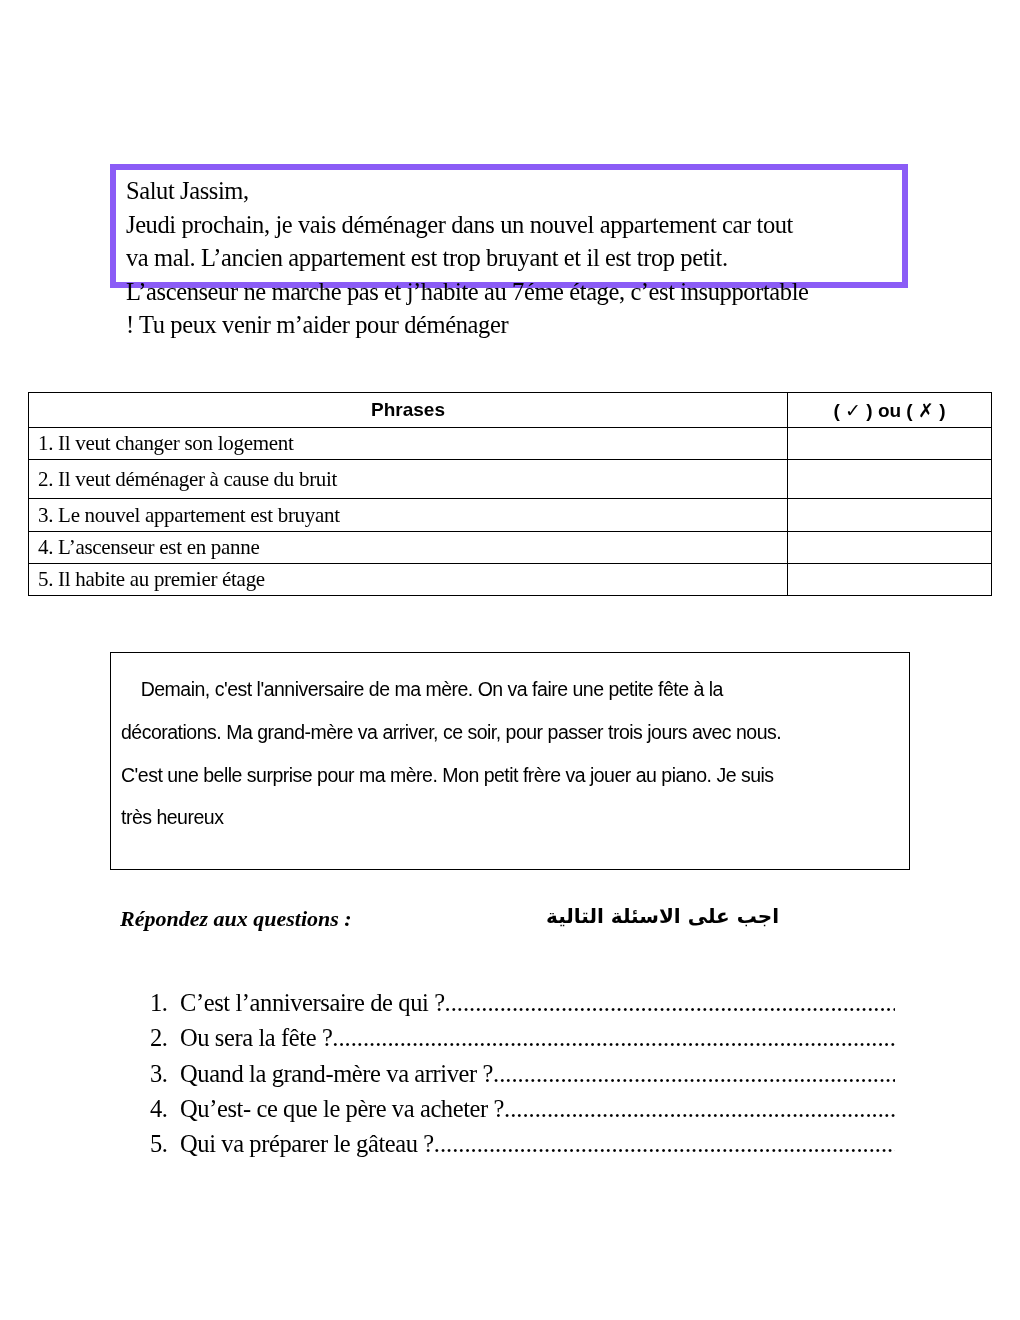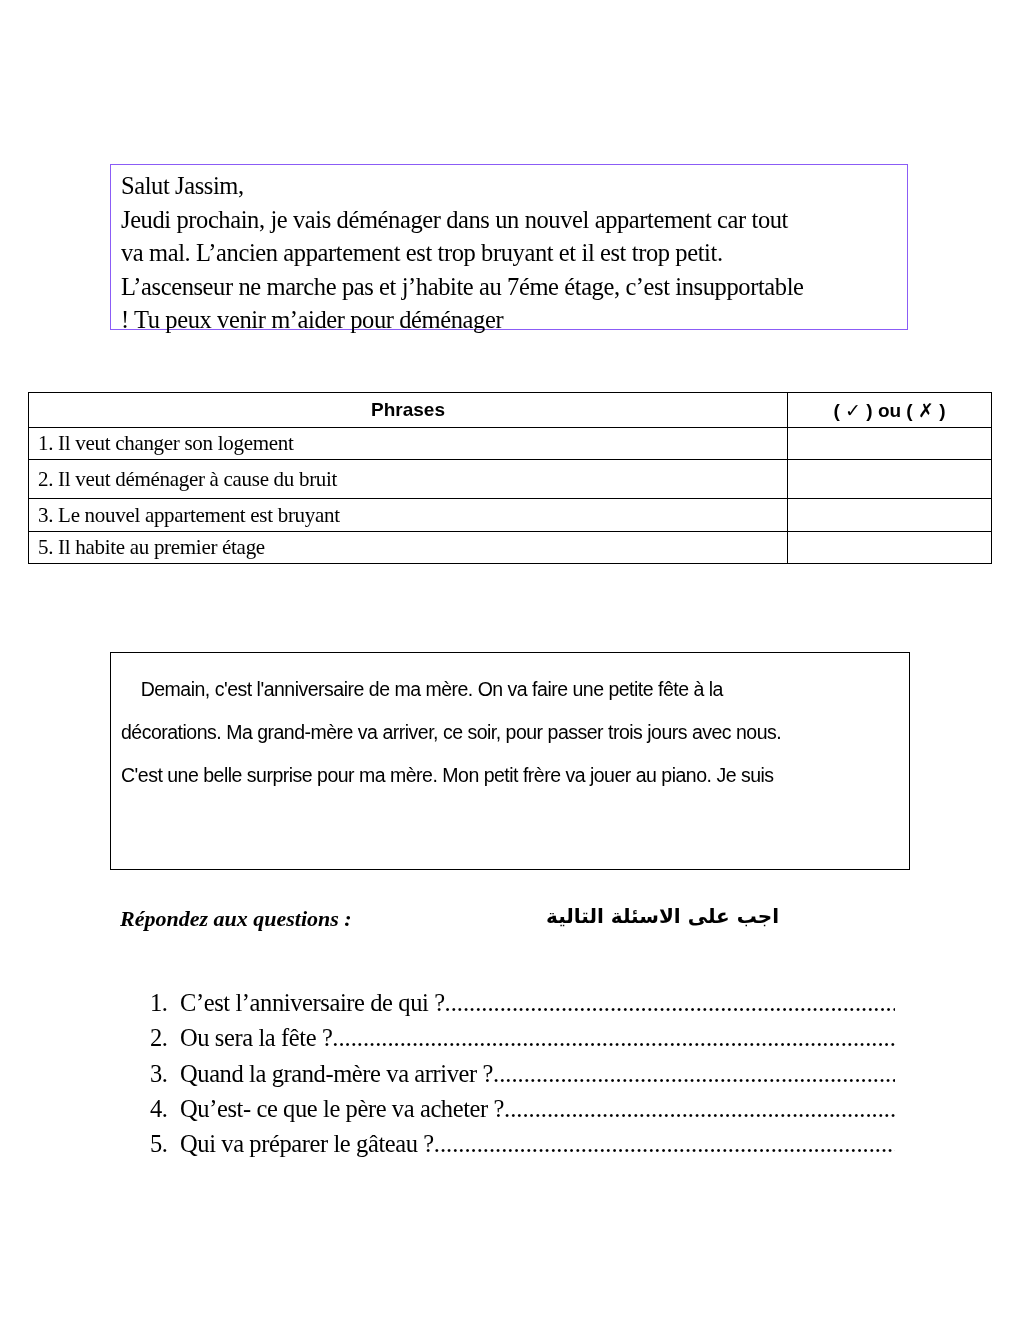--- a/index.html
+++ b/index.html
@@ -3,22 +3,22 @@
   <meta charset="utf-8">
   <style>
     html, body { margin: 0; padding: 0; background: #ffffff; }
     body {
       width: 1020px; height: 1320px; position: relative; overflow: hidden;
       color: #000;
     }
     .serif { font-family: "Liberation Serif", "DejaVu Serif", serif; }
 
     .letter-box {
-      position: absolute; left: 110px; top: 164px; width: 798px; height: 166px;
-      border: 1px solid #8b5cf6; box-sizing: border-box;
+      position: absolute; left: 110px; top: 164px; width: 798px; height: 124px;
+      border: 6px solid #8b5cf6; box-sizing: border-box;
       padding: 4px 10px 0 10px;
       font-size: 24.5px; line-height: 33.5px; letter-spacing: -0.4px;
     }
     .letter-box p { margin: 0; white-space: nowrap; }
 
     table.tf {
       position: absolute; left: 28px; top: 392px; width: 964px;
       border-collapse: collapse;
     }
     table.tf td, table.tf th {
@@ -96,31 +96,36 @@
       <td></td>
     </tr>
     <tr class="r2">
       <td>2. Il veut déménager à cause du bruit</td>
       <td></td>
     </tr>
     <tr class="r3">
       <td>3. Le nouvel appartement est bruyant</td>
       <td></td>
     </tr>
+    <tr class="r4">
+      <td>4. L’ascenseur est en panne</td>
+      <td></td>
+    </tr>
     <tr class="r5">
       <td>5. Il habite au premier étage</td>
       <td></td>
     </tr>
   </tbody>
 </table>
 
 <div class="story-box">
   <p style="white-space:pre;">    Demain, c'est l'anniversaire de ma mère. On va faire une petite fête à la</p>
   <p>décorations. Ma grand-mère va arriver, ce soir, pour passer trois jours avec nous.</p>
   <p>C'est une belle surprise pour ma mère. Mon petit frère va jouer au piano. Je suis</p>
+  <p>très heureux</p>
 </div>
 
 <div class="prompt-fr">Répondez aux questions :</div>
 <div class="prompt-ar">اجب على الاسئلة التالية</div>
 
 <ol class="questions">
   <li>
     <span class="num">1.</span>
     <span class="q">C’est l’anniversaire de qui ?</span>
     <span class="dots">................................................................................................................................</span>

